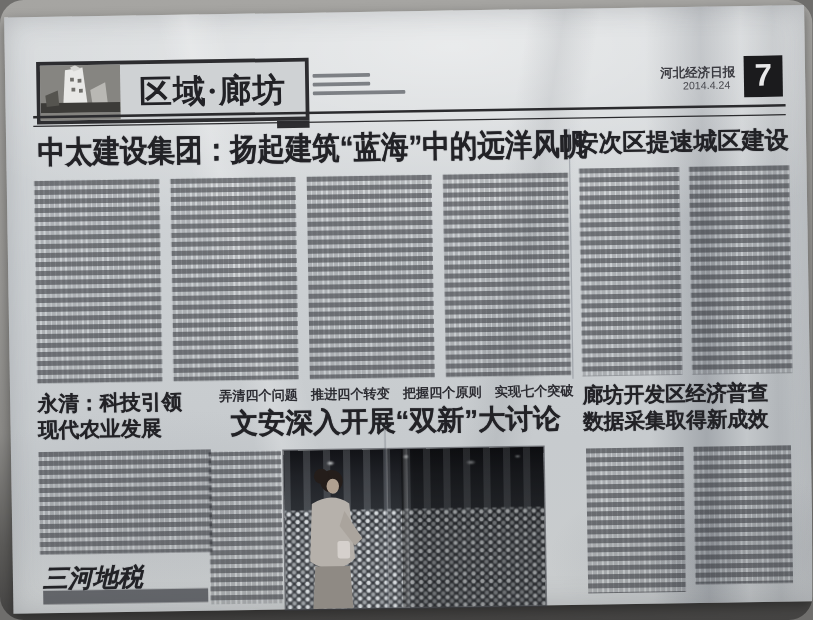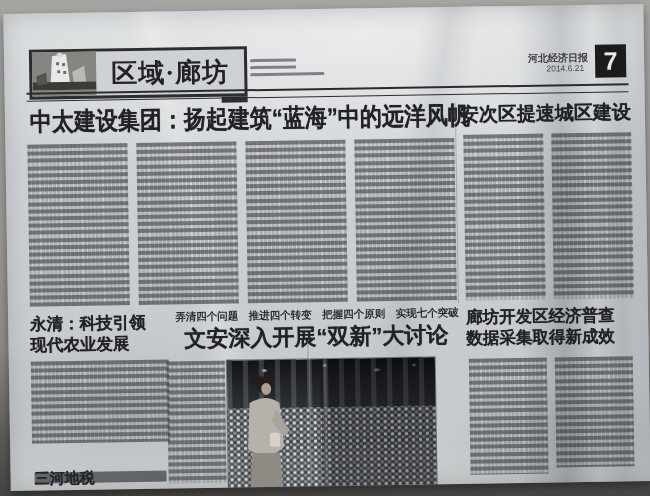--- a/index.html
+++ b/index.html
@@ -1,19 +1,20 @@
 <!DOCTYPE html>
 <html><head>
 <meta charset="utf-8">
 <style>
   html,body{margin:0;padding:0;background:#6f6e6c;}
   .scene{
     position:relative;width:650px;height:496px;overflow:hidden;
     background:linear-gradient(180deg,#a6a5a2 0%,#9b9a97 45%,#8c8b88 70%,#5c5b59 88%,#454443 100%);
     font-family:"Liberation Sans","DejaVu Sans",sans-serif;
+    border-radius:19px;
   }
   .paper{
     position:absolute;left:7px;top:9px;width:640px;height:477px;
     transform:rotate(-0.9deg);transform-origin:50% 50%;
     background:
       radial-gradient(120% 55% at 56% 6%, rgba(255,255,255,.50), rgba(255,255,255,0) 60%),
       linear-gradient(90deg, rgba(0,0,0,0) 80%, rgba(82,88,98,.30) 87%, rgba(160,164,168,.10) 92%, rgba(100,105,112,.22) 96%, rgba(165,167,170,.12) 100%),
       linear-gradient(180deg,#d5d8da 0%,#ccd0d3 40%,#c7cbce 72%,#c9cccd 100%);
     box-shadow: inset 0 0 22px rgba(88,93,100,.28), 0 4px 10px rgba(0,0,0,.40);
   }
@@ -58,21 +59,21 @@
   }
 
   
   .hl{color:#222226;font-weight:bold;white-space:nowrap;text-shadow:0 0 .7px rgba(30,30,36,.75);}
   .hl-main{position:absolute;left:25px;top:92px;width:432px;font-size:22px;transform:scaleY(1.12);transform-origin:left top;}
   .hl-anci{position:absolute;left:455px;top:95px;width:178px;font-size:19px;}
   .hl-yongqing{position:absolute;left:22px;top:300px;font-size:16.5px;line-height:1.25;white-space:normal;width:150px;}
   .kicker{position:absolute;left:156px;top:299px;width:306px;text-align:center;font-size:10.5px;font-weight:bold;color:#2c2c32;white-space:nowrap;}
   .hl-wenan{position:absolute;left:152px;top:313px;width:312px;text-align:center;font-size:22px;}
   .hl-devzone{position:absolute;left:458px;top:300px;font-size:16.5px;line-height:1.3;white-space:normal;width:176px;}
-  .hl-sanhe{position:absolute;left:24px;top:456px;font-size:15px;}
+  .hl-sanhe{position:absolute;left:24px;top:436px;font-size:20px;font-style:italic;}
   .hl-clipped{position:absolute;left:24px;top:459px;width:132px;height:11px;background:rgba(38,40,46,.62);filter:blur(.5px);}
 
   
   .greek{
     position:absolute;
     background-image:
       repeating-linear-gradient(180deg, rgba(44,46,52,.60) 0 4px, rgba(44,46,52,0) 4px 7.2px),
       repeating-linear-gradient(90deg, rgba(44,46,52,.22) 0 3px, rgba(44,46,52,0) 3px 4.2px);
     filter:blur(.4px);opacity:.88;
   }
@@ -133,21 +134,21 @@
     </div>
 
     <div class="editor-info">
       <div class="greek-bar" style="width:46px"></div>
       <div class="greek-bar" style="width:46px"></div>
       <div class="greek-bar" style="width:74px"></div>
     </div>
 
     <div class="masthead-right">
       <div class="paper-name">河北经济日报</div>
-      <div class="paper-date">2014.6.21</div>
+      <div class="paper-date">2014.4.24</div>
       <div class="page-box">7</div>
     </div>
 
     <div class="rule-double"></div>
 
     <div class="hl hl-main">中太建设集团：扬起建筑“蓝海”中的远洋风帆</div>
     <div class="hl hl-anci">安次区提速城区建设</div>
 
     <div class="greek" style="left:22px;top:131px;width:100px;height:162px"></div>
     <div class="greek" style="left:131px;top:131px;width:100px;height:162px"></div>

